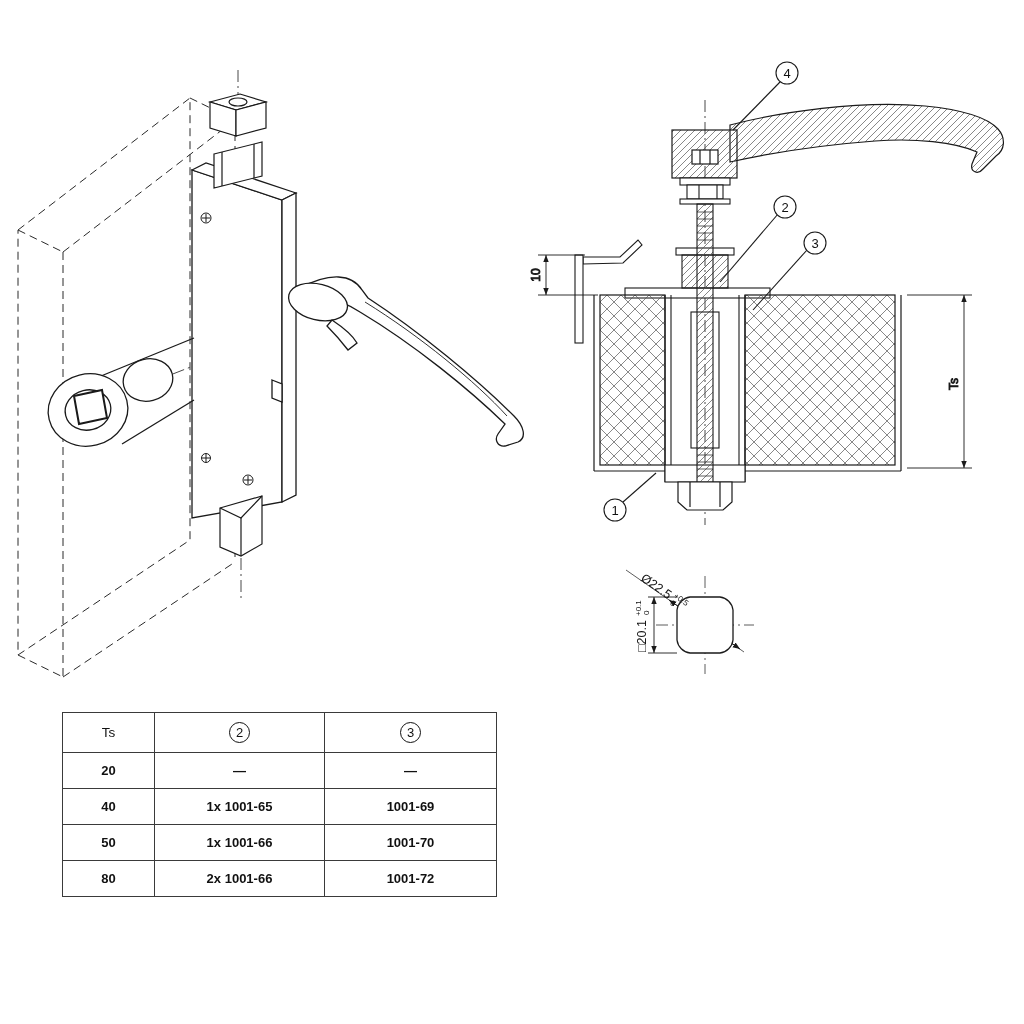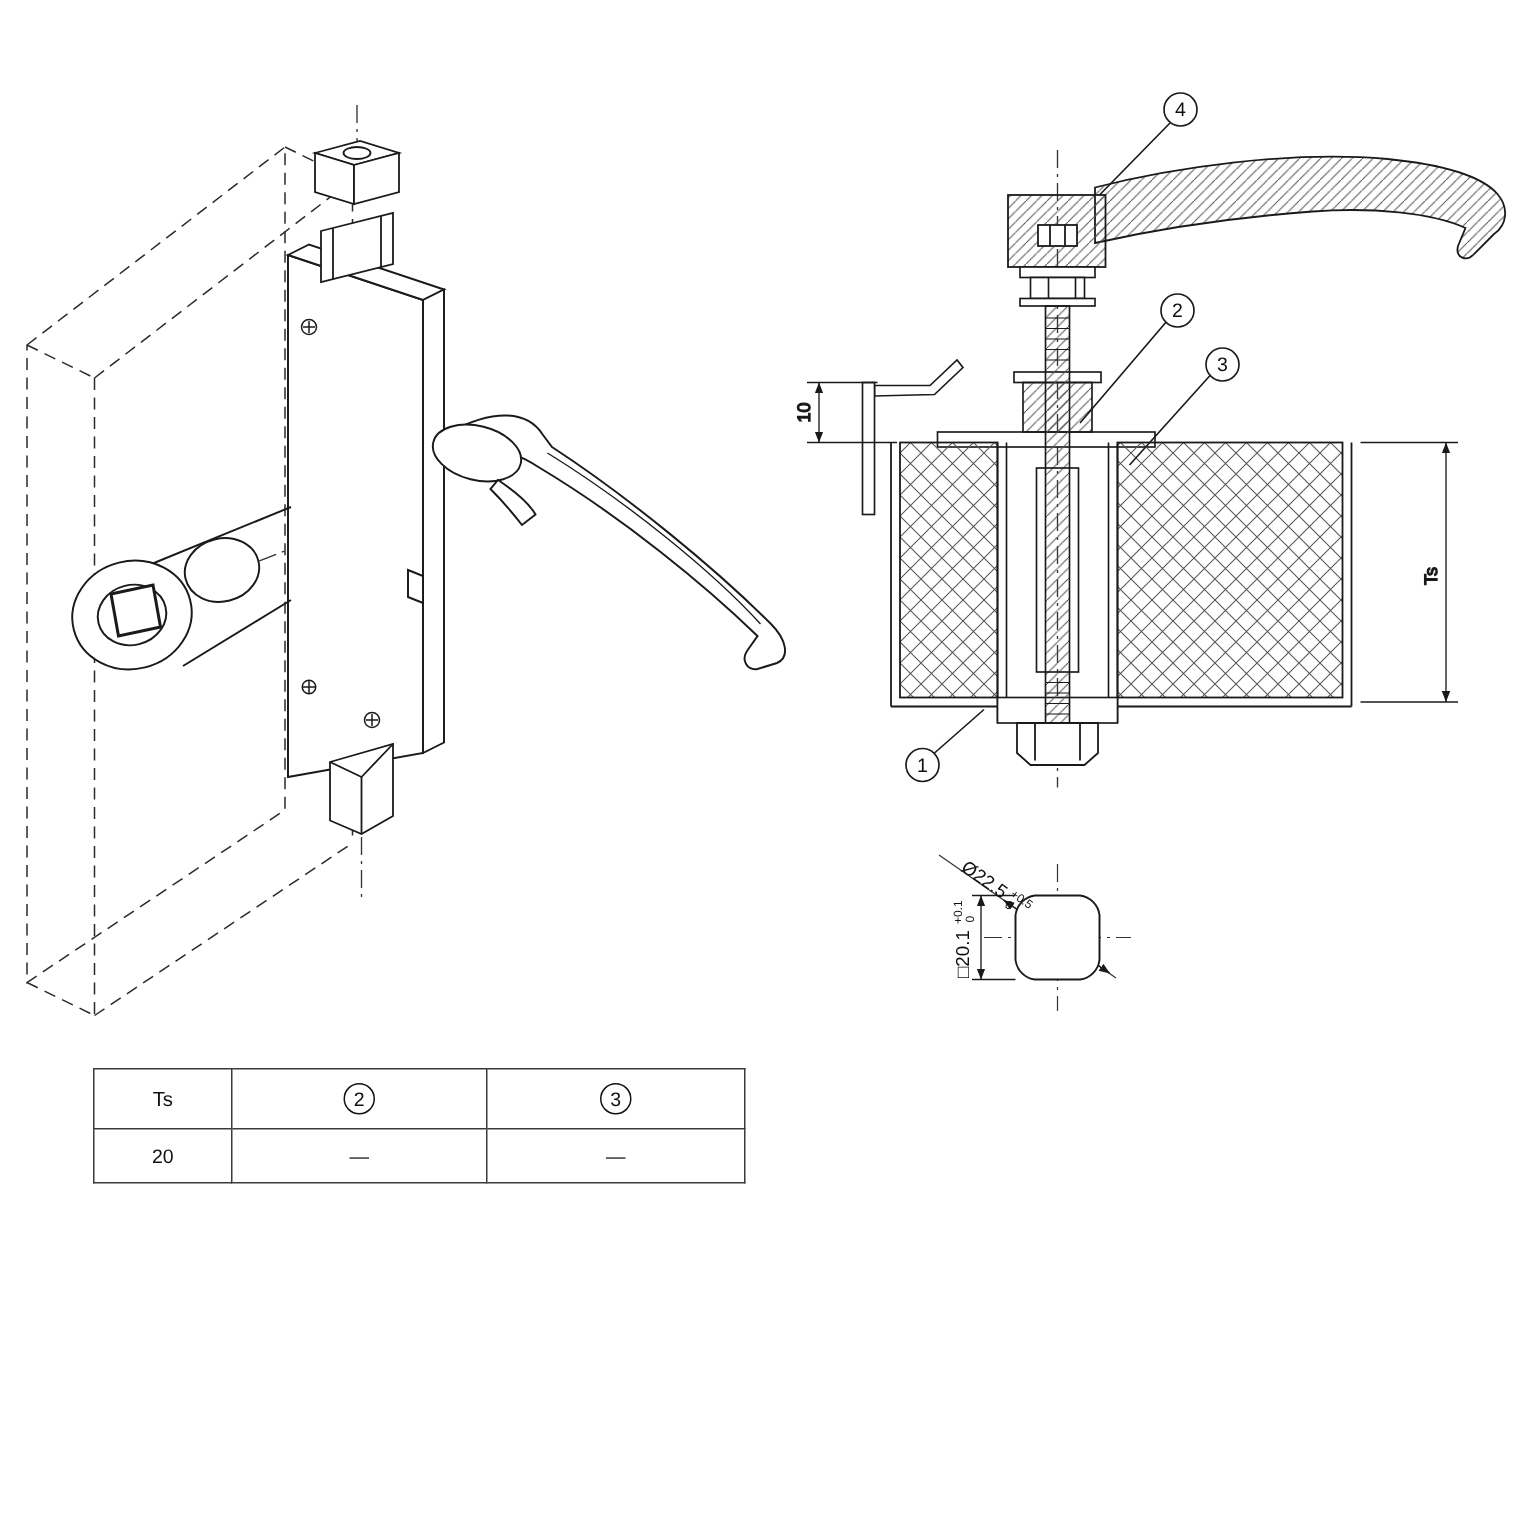--- a/index.html
+++ b/index.html
@@ -4,21 +4,21 @@
 <style>
   *{margin:0;padding:0;box-sizing:border-box}
   html,body{background:#fff}
   body{width:1024px;height:1024px;font-family:"Liberation Sans",sans-serif;color:#111}
   .canvas{position:relative;width:1024px;height:1024px;background:#fff;overflow:hidden}
   .view{position:absolute}
   svg text{font-family:"Liberation Sans",sans-serif;fill:#111}
   .parts-table{position:absolute;left:62px;top:712px;border-collapse:collapse;font-size:13px;color:#111;border:1.5px solid #3a3a3a}
   .parts-table th,.parts-table td{border:1px solid #3a3a3a;text-align:center;vertical-align:middle;background:#fff}
   .parts-table th{height:40px;font-weight:normal;font-size:13.5px}
-  .parts-table td{height:36px;font-weight:normal}
+  .parts-table td{height:36px;font-weight:bold}
   .col-ts{width:92px}
   .col-i2{width:170px}
   .col-i3{width:172px}
   .circ{display:inline-flex;align-items:center;justify-content:center;width:21px;height:21px;border:1.4px solid #111;border-radius:50%;font-size:13px;line-height:1}
 </style>
 </head>
 <body>
 
 <div class="canvas">
 
@@ -266,16 +266,31 @@
           <span class="circ">3</span>
         </th>
       </tr>
     </thead>
     <tbody>
       <tr>
         <td>20</td>
         <td>—</td>
         <td>—</td>
       </tr>
+      <tr>
+        <td>40</td>
+        <td>1x 1001-65</td>
+        <td>1001-69</td>
+      </tr>
+      <tr>
+        <td>50</td>
+        <td>1x 1001-66</td>
+        <td>1001-70</td>
+      </tr>
+      <tr>
+        <td>80</td>
+        <td>2x 1001-66</td>
+        <td>1001-72</td>
+      </tr>
     </tbody>
   </table>
 
 </div>
 
 </body></html>

